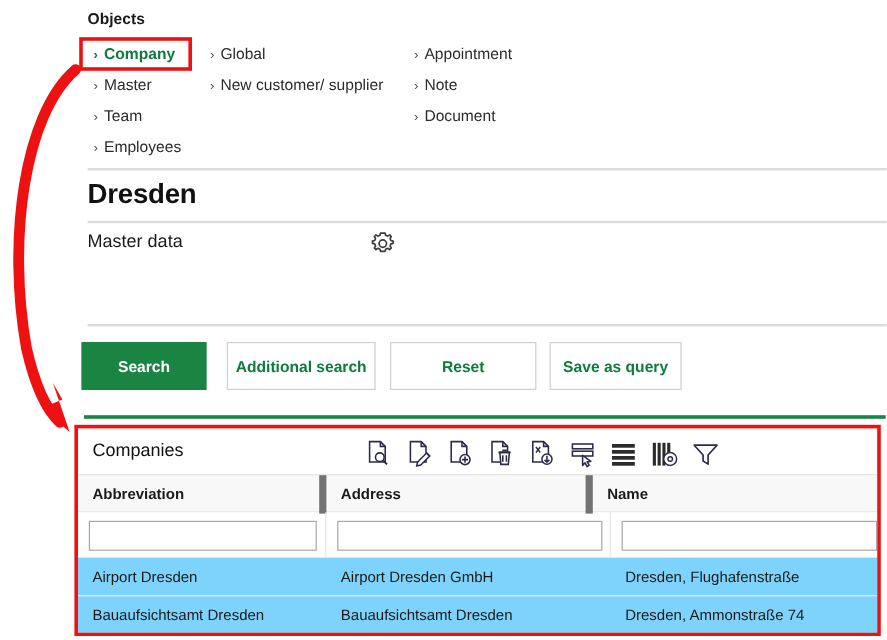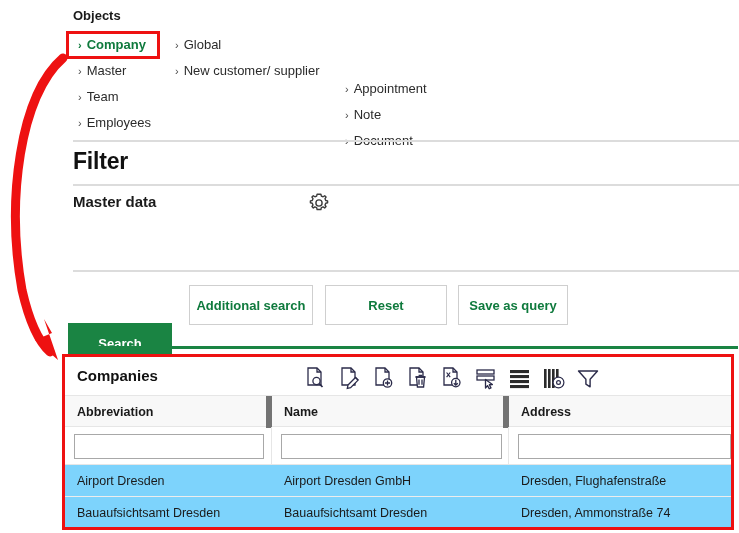--- a/index.html
+++ b/index.html
@@ -16,21 +16,21 @@
 
   
   .objects-title{
     position:absolute;left:73px;top:8px;
     font-size:13px;font-weight:bold;color:#1a1a1a;
   }
   .nav{position:absolute;left:73px;top:32px;width:600px;}
   .nav-col{position:absolute;top:0;}
   .nav-col.c1{left:0;width:100px;}
   .nav-col.c2{left:102px;width:170px;}
-  .nav-col.c3{left:272px;width:160px;margin-top:44px;}
+  .nav-col.c3{left:272px;width:160px;}
   .nav-link{
     display:block;
     font-size:13px;
     color:#2b2b2b;
     line-height:26px;
     height:26px;
     white-space:nowrap;
     cursor:pointer;
   }
   .nav-link .chev{margin-right:5px;font-size:11px;color:#4a4a4a;}
@@ -50,56 +50,56 @@
   .rule{position:absolute;left:73px;width:666px;height:2px;background:#dcdcdc;}
   .rule.r1{top:140px;}
   .rule.r2{top:184px;}
   .rule.r3{top:270px;}
   .filter-title{
     position:absolute;left:73px;top:148px;
     font-size:23px;font-weight:bold;color:#111111;letter-spacing:-0.2px;
   }
   .masterdata{
     position:absolute;left:73px;top:193px;
-    font-size:15px;font-weight:bold;color:#1a1a1a;
+    font-size:15px;font-weight:normal;color:#1a1a1a;
   }
   .gear-wrap{position:absolute;left:305px;top:189px;width:28px;height:28px;cursor:pointer;}
 
   
   .btnrow{position:absolute;left:68px;top:285px;height:40px;}
   .btn{
     position:absolute;top:0;height:40px;
     box-sizing:border-box;
     font-size:13px;font-weight:bold;
     display:flex;align-items:center;justify-content:center;
     cursor:pointer;
     background:#ffffff;
     border:1px solid #cfcfcf;
     color:#0f7a3d;
   }
-  .btn.primary{background:#1a8443;border:1px solid #1a8443;color:#ffffff;margin-top:38px;}
+  .btn.primary{background:#1a8443;border:1px solid #1a8443;color:#ffffff;}
   .btn.b1{left:0;width:104px;}
   .btn.b2{left:121px;width:124px;}
   .btn.b3{left:257px;width:122px;}
   .btn.b4{left:390px;width:110px;}
 
   
   .green-sep{position:absolute;left:70px;top:346px;width:668px;height:3px;background:#1a8443;}
 
   .panel{
     position:absolute;left:62px;top:354px;width:672px;height:176px;
     border:3px solid #ee1111;
     box-sizing:border-box;
     background:#ffffff;
     overflow:hidden;
   }
   .panel-head{position:absolute;left:0;top:0;width:100%;height:38px;}
   .panel-title{
     position:absolute;left:12px;top:10px;
-    font-size:15px;font-weight:bold;color:#111111;
+    font-size:15px;font-weight:normal;color:#111111;
   }
   .toolbar{position:absolute;left:238px;top:6px;height:30px;display:flex;align-items:center;gap:8px;}
   .tb-ico{width:26px;height:28px;cursor:pointer;display:block;}
 
   
   .tbl{position:absolute;left:0;top:38px;width:666px;}
   .trow{display:flex;width:100%;box-sizing:border-box;}
   .thead{background:#f8f8f8;border-top:1px solid #e6e6e6;border-bottom:1px solid #e6e6e6;height:32px;}
   .th{
     font-size:12.5px;font-weight:bold;color:#1a1a1a;
@@ -182,21 +182,21 @@
       </a>
       <a class="nav-link">
         <span class="chev">›</span><span>Document</span>
       </a>
     </div>
   </div>
 
   <div class="hl-company"></div>
 
   <div class="rule r1"></div>
-  <div class="filter-title">Filter</div>
+  <div class="filter-title">Dresden</div>
   <div class="rule r2"></div>
 
   <div class="masterdata">Master data</div>
 
   <div class="gear-wrap">
     <svg width="28" height="28" viewBox="0 0 28 28">
       <g fill="none" stroke="#3c3c3c" stroke-width="1.4" stroke-linejoin="round">
         <path d="M14 5.2 l1.9 0 0.45 1.85 1.75 0.72 1.6-1.02 1.35 1.35 -1.02 1.6 0.72 1.75 1.85 0.45 0 1.9 -1.85 0.45 -0.72 1.75 1.02 1.6 -1.35 1.35 -1.6-1.02 -1.75 0.72 -0.45 1.85 -1.9 0 -1.9 0 -0.45-1.85 -1.75-0.72 -1.6 1.02 -1.35-1.35 1.02-1.6 -0.72-1.75 -1.85-0.45 0-1.9 1.85-0.45 0.72-1.75 -1.02-1.6 1.35-1.35 1.6 1.02 1.75-0.72 0.45-1.85 z"></path>
         <circle cx="14" cy="14" r="3.1"></circle>
       </g>
@@ -319,22 +319,22 @@
           </svg>
         </span>
 
       </div>
     </div>
 
     <div class="tbl">
 
       <div class="trow thead">
         <div class="th c-abbrev">Abbreviation</div>
+        <div class="th c-addr">Address</div>
         <div class="th c-name">Name</div>
-        <div class="th c-addr">Address</div>
       </div>
 
       <div class="trow filterrow">
         <div class="fcell c-abbrev">
           <input class="finput i1" type="text" value="" style="">
         </div>
         <div class="fcell c-name">
           <input class="finput i2" type="text" value="" style="">
         </div>
         <div class="fcell c-addr">

